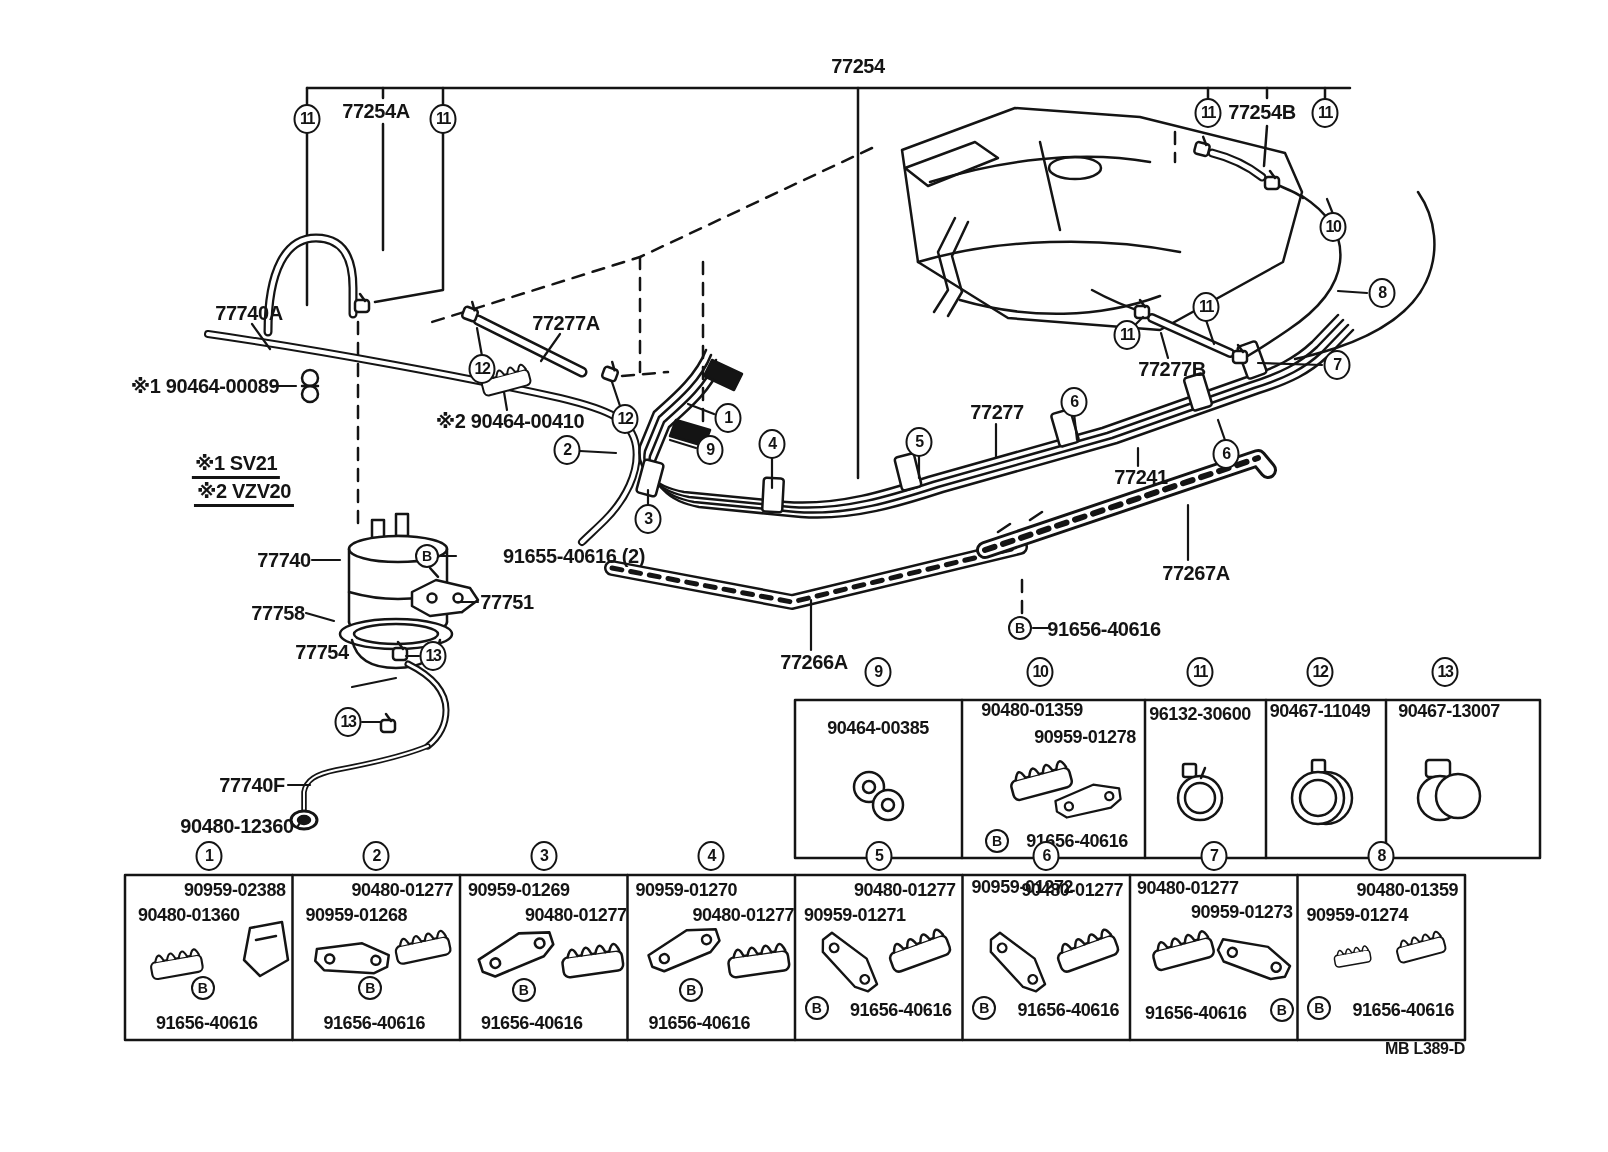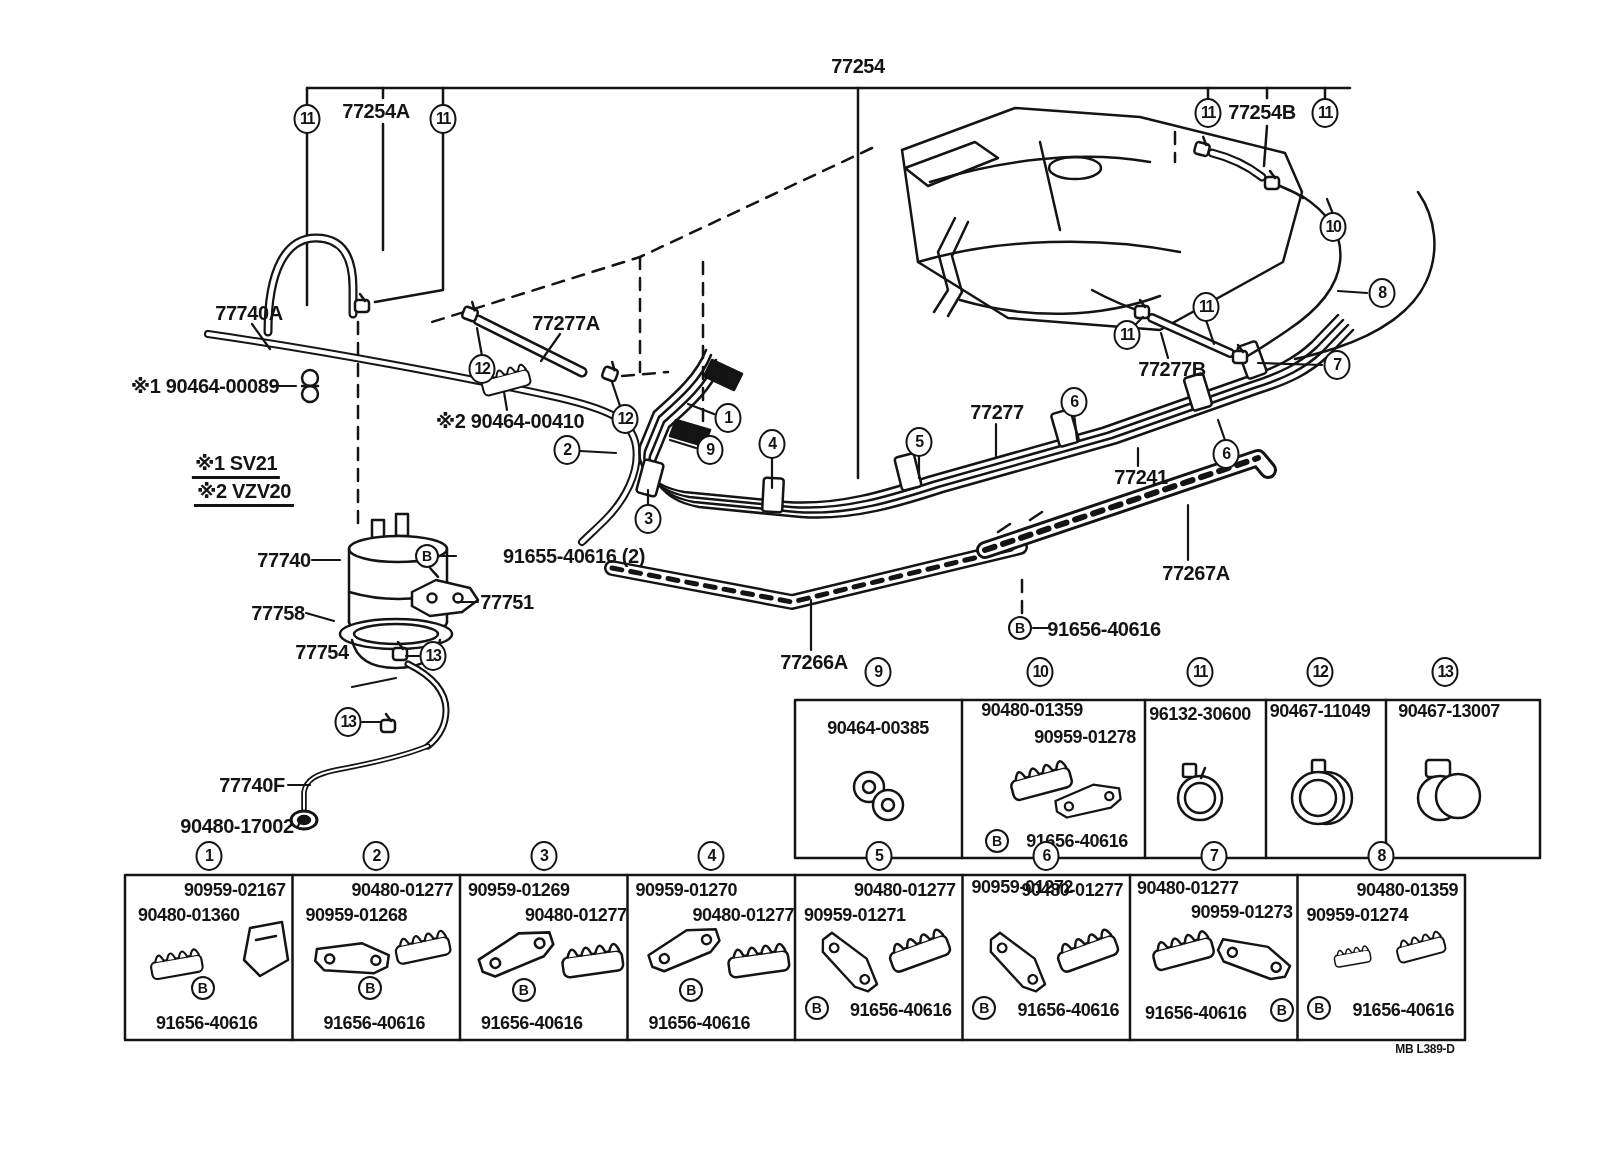--- a/index.html
+++ b/index.html
@@ -13,21 +13,21 @@
   .lbl.underline{border-bottom:3px solid #141414;padding:0 3px 3px 3px;margin-left:32px;}
   .co{position:absolute;transform:translate(-50%,-50%);width:27px;height:30px;
       border:2.6px solid #141414;border-radius:50%;background:#fff;box-sizing:border-box;
       display:flex;align-items:center;justify-content:center;
       font-weight:bold;font-size:16px;letter-spacing:-1.5px;line-height:1;}
   .bm{position:absolute;transform:translate(-50%,-50%);width:24px;height:24px;
       border:2.4px solid #141414;border-radius:50%;background:#fff;box-sizing:border-box;
       display:flex;align-items:center;justify-content:center;
       font-weight:bold;font-size:14px;line-height:1;}
   .footer{position:absolute;left:1425px;top:1049px;transform:translate(-50%,-50%);
-      font-weight:bold;font-size:12px;letter-spacing:-0.3px;}
+      font-weight:bold;font-size:16px;letter-spacing:-0.3px;}
 </style>
 </head>
 <body>
 
 <div class="canvas">
 
 <svg width="1608" height="1152" viewBox="0 0 1608 1152">
 <defs>
   <g id="fit">
           <rect x="-7" y="-6" width="14" height="12" rx="3" fill="#fff"></rect>
@@ -329,21 +329,21 @@
       <div class="lbl" style="left: 566px; top: 323px;">77277A</div>
       <div class="lbl" style="left: 510px; top: 421px;">※2 90464-00410</div>
       <div class="lbl underline" style="left: 204px; top: 466px;">※1 SV21</div>
       <div class="lbl underline" style="left: 212px; top: 494px;">※2 VZV20</div>
       <div class="lbl" style="left: 284px; top: 560px;">77740</div>
       <div class="lbl" style="left: 530px; top: 556px; margin-left: 44px;">91655-40616 (2)</div>
       <div class="lbl" style="left: 278px; top: 613px;">77758</div>
       <div class="lbl" style="left: 507px; top: 602px;">77751</div>
       <div class="lbl" style="left: 322px; top: 652px;">77754</div>
       <div class="lbl" style="left: 252px; top: 785px;">77740F</div>
-      <div class="lbl" style="left: 237px; top: 826px;">90480-17002</div>
+      <div class="lbl" style="left: 237px; top: 826px;">90480-12360</div>
       <div class="lbl" style="left: 997px; top: 412px;">77277</div>
       <div class="lbl" style="left: 1141px; top: 477px;">77241</div>
       <div class="lbl" style="left: 1196px; top: 573px;">77267A</div>
       <div class="lbl" style="left: 1104px; top: 629px;">91656-40616</div>
       <div class="lbl" style="left: 814px; top: 662px;">77266A</div>
       <div class="lbl" style="left: 1172px; top: 369px;">77277B</div>
       <div class="co" style="left: 307px; top: 119px;">11</div>
       <div class="co" style="left: 443px; top: 119px;">11</div>
       <div class="co" style="left: 482px; top: 369px;">12</div>
       <div class="co" style="left: 625px; top: 419px;">12</div>
@@ -373,21 +373,21 @@
       <div class="lbl sm" style="left: 1085px; top: 737px;">90959-01278</div>
       <div class="bm" style="left: 997px; top: 841px;">B</div>
       <div class="lbl sm" style="left: 1077px; top: 841px;">91656-40616</div>
       <div class="co" style="left: 1200px; top: 672px;">11</div>
       <div class="lbl sm" style="left: 1200px; top: 714px;">96132-30600</div>
       <div class="co" style="left: 1320px; top: 672px;">12</div>
       <div class="lbl sm" style="left: 1320px; top: 711px;">90467-11049</div>
       <div class="co" style="left: 1445px; top: 672px;">13</div>
       <div class="lbl sm" style="left: 1449px; top: 711px;">90467-13007</div>
       <div class="co" style="left: 208.75px; top: 856px;">1</div>
-      <div class="lbl sm" style="left: 234.75px; top: 890px;">90959-02167</div>
+      <div class="lbl sm" style="left: 234.75px; top: 890px;">90959-02388</div>
       <div class="lbl sm" style="left: 188.75px; top: 915px;">90480-01360</div>
       <div class="bm" style="left: 202.75px; top: 988px;">B</div>
       <div class="lbl sm" style="left: 206.75px; top: 1023px;">91656-40616</div>
       <div class="co" style="left: 376.25px; top: 856px;">2</div>
       <div class="lbl sm" style="left: 402.25px; top: 890px;">90480-01277</div>
       <div class="lbl sm" style="left: 356.25px; top: 915px;">90959-01268</div>
       <div class="bm" style="left: 370.25px; top: 988px;">B</div>
       <div class="lbl sm" style="left: 374.25px; top: 1023px;">91656-40616</div>
       <div class="co" style="left: 543.75px; top: 856px;">3</div>
       <div class="lbl sm" style="left: 518.75px; top: 890px;">90959-01269</div>

